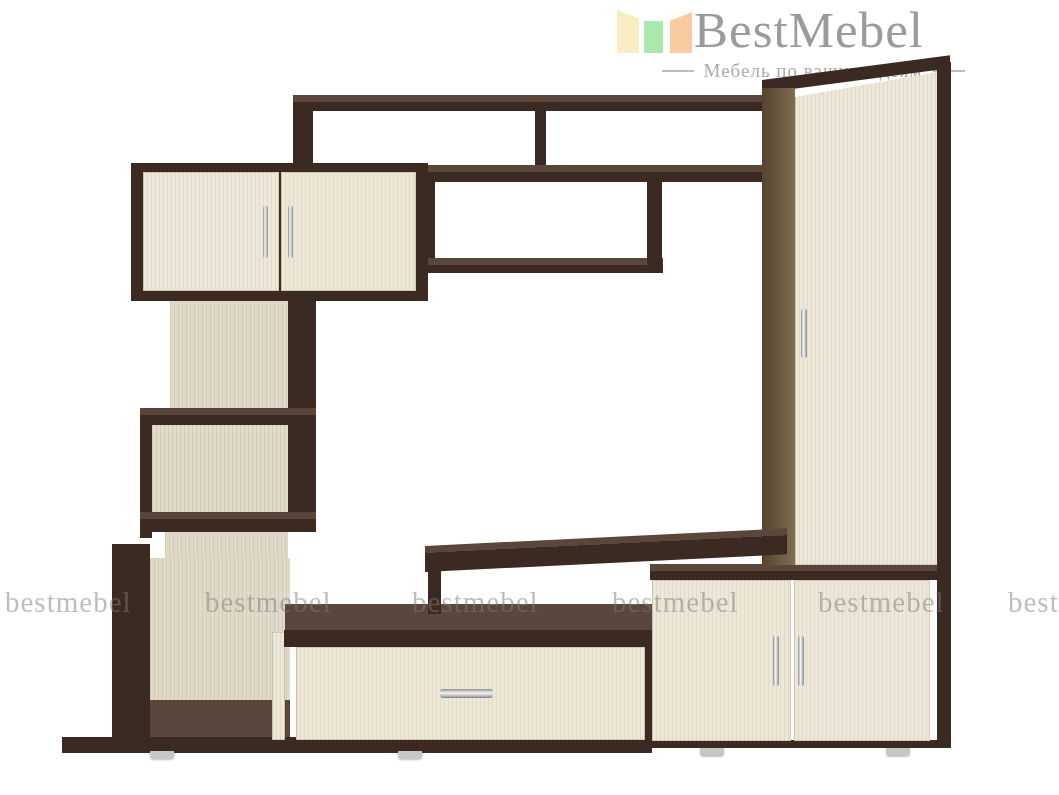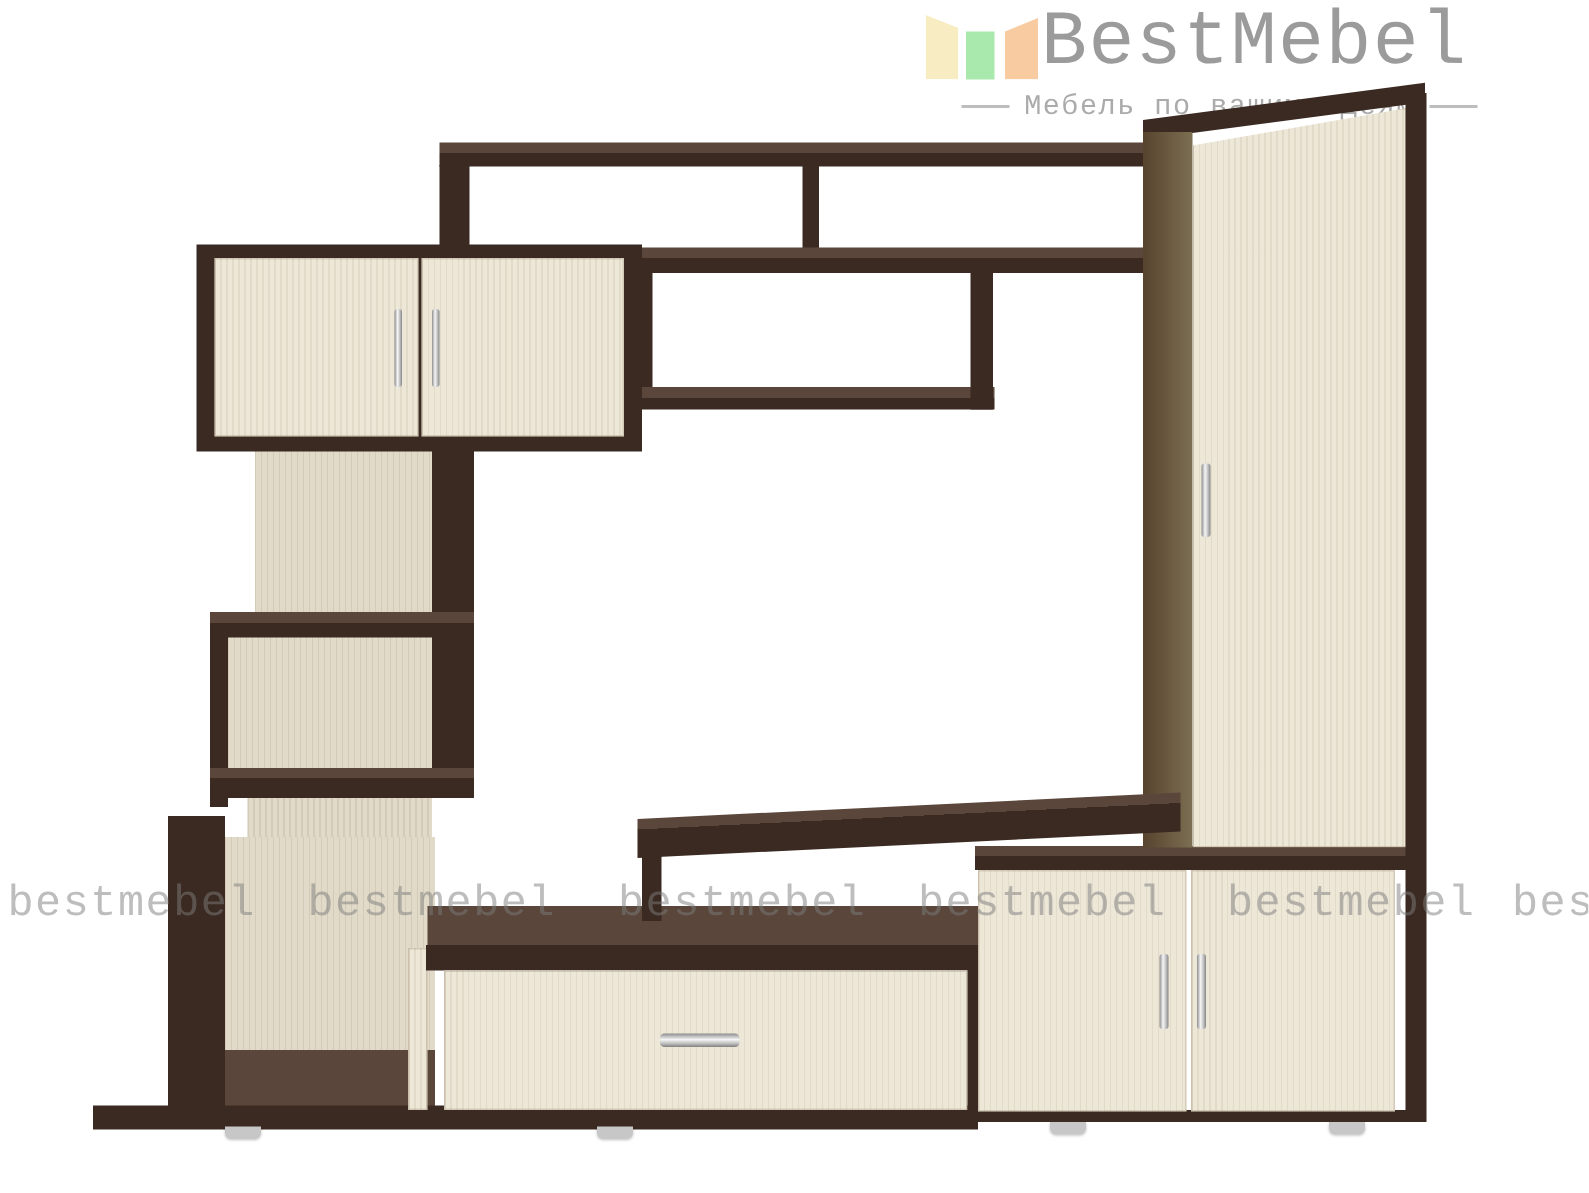--- a/index.html
+++ b/index.html
@@ -1,17 +1,17 @@
 <!DOCTYPE html>
 <html style="--logo_yellow: #F8ECC3; --logo_green: #A9E9AD; --logo_orange: #F8CBA1; --logo_text: #9B9B9B; --tagline_text: #ABABAB; --frame_dark: #3B2A22; --frame_mid: #5A463A; --door_cream: #EDE7D8; --panel_back: #E1DAC8; --side_olive_dark: #57432E; --side_olive_light: #7C6F52; --handle_chrome: #D9D9D9; --foot_gray: #C7C7C7; --watermark_gray: #7D7D7D;"><head>
 <meta charset="utf-8">
 <style>
   html,body{margin:0;padding:0;background:#fff;}
   .stage{position:relative;width:1059px;height:795px;background:#fff;overflow:hidden;
-         font-family:Liberation Mono, monospace;}
+         font-family:Liberation Serif, serif;}
   .p{position:absolute;}
   
   .wenge{background:var(--frame_dark,#3B2A22);}
   .board{background:linear-gradient(180deg,var(--frame_mid,#5A463A) 0px,var(--frame_mid,#5A463A) 7px,var(--frame_dark,#3B2A22) 7px);}
   .midp{background:var(--frame_mid,#5A463A);}
   .cream{background:var(--door_cream,#EDE7D8);
          background-image:repeating-linear-gradient(90deg,rgba(150,135,105,.13) 0 1px,rgba(0,0,0,0) 1px 4px);
          box-shadow:inset 0 0 0 1px rgba(120,95,70,.22);}
   .back{background:var(--panel_back,#E1DAC8);
         background-image:repeating-linear-gradient(90deg,rgba(140,125,95,.16) 0 1px,rgba(0,0,0,0) 1px 4px);}

